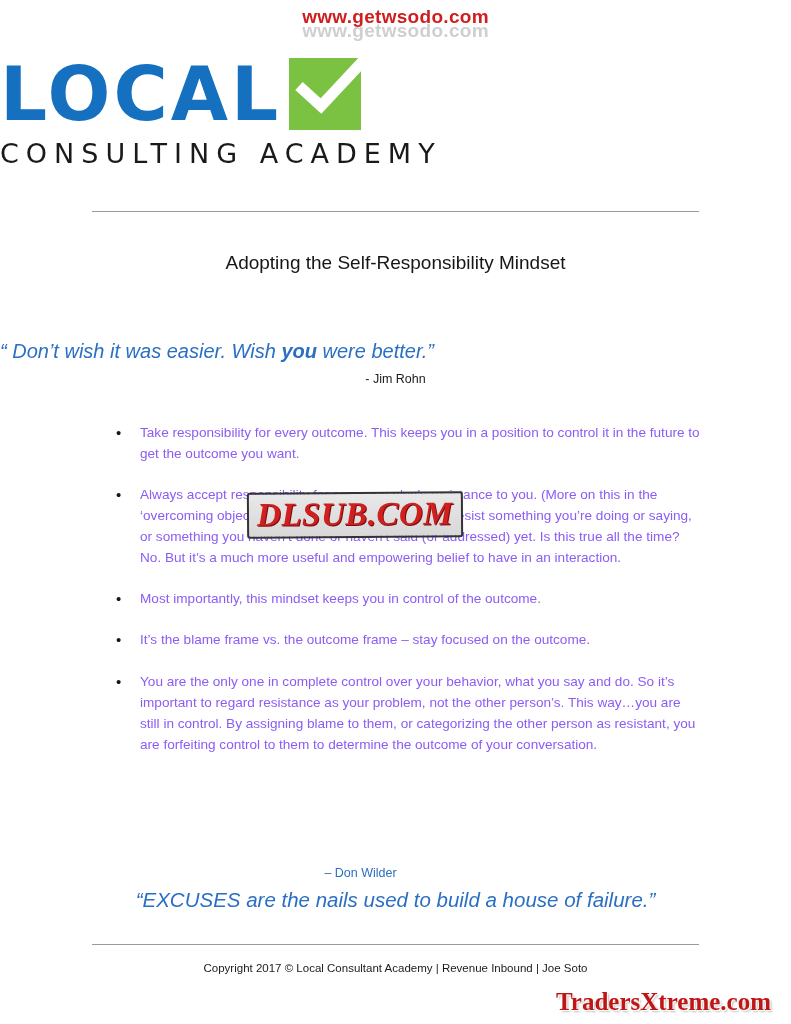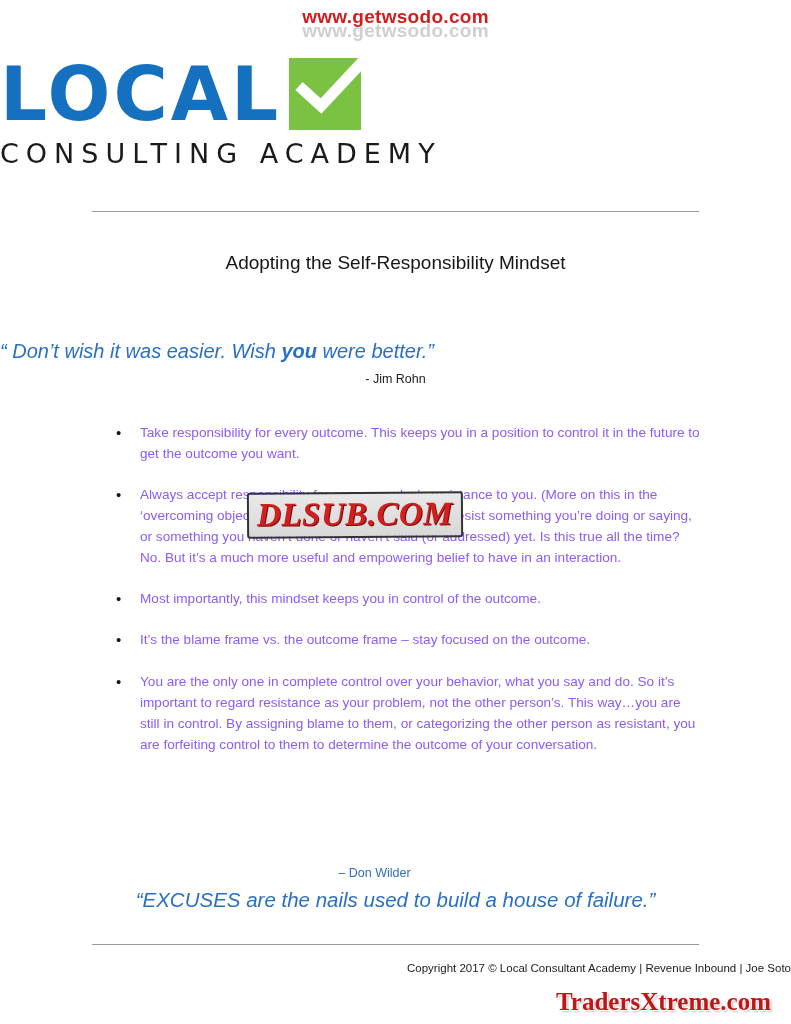--- a/index.html
+++ b/index.html
@@ -205,29 +205,28 @@
     color: #2a6fc4;
   }
   .quote-bottom-attr {
     position: absolute;
     top: 866px;
     left: 0;
     width: 721px;
     text-align: center;
     font-size: 12.5px;
     color: #2a6fc4;
-    padding-left: 14px;
   }
 
   .footer {
     position: absolute;
     top: 962px;
     left: 0;
     width: 791px;
-    text-align: right;
+    text-align: center;
     font-size: 11.5px;
     color: #1b1b1b;
   }
 </style>
 </head>
 <body>
 
 <div class="page">
 
   <div class="wm-getwsodo">

